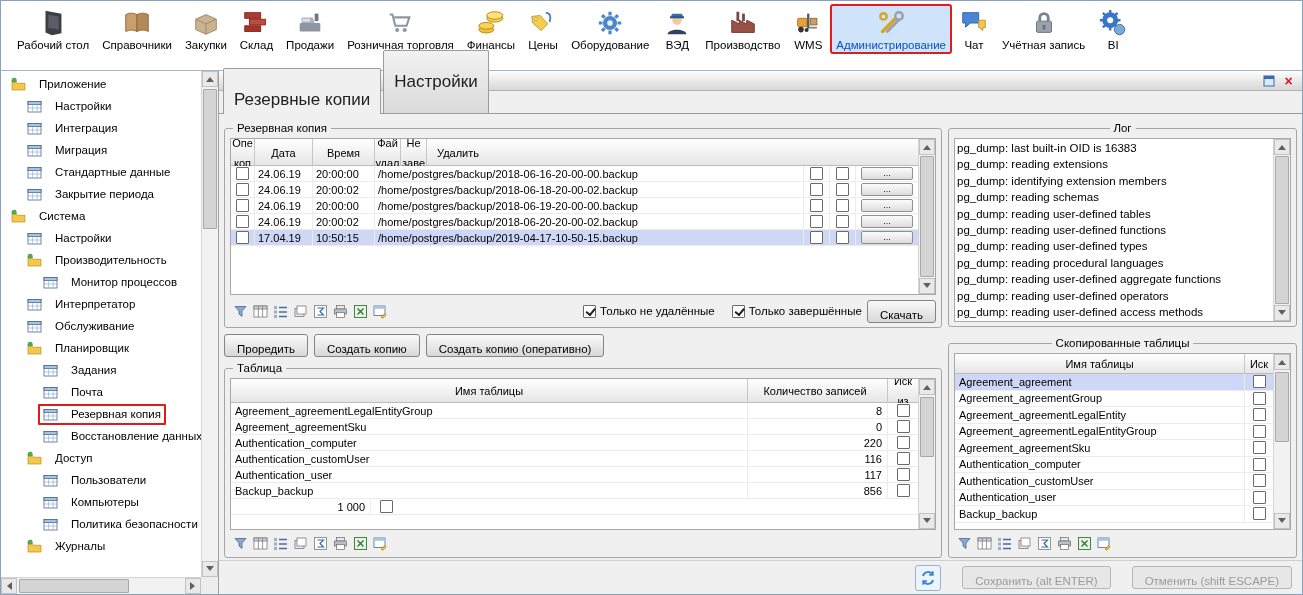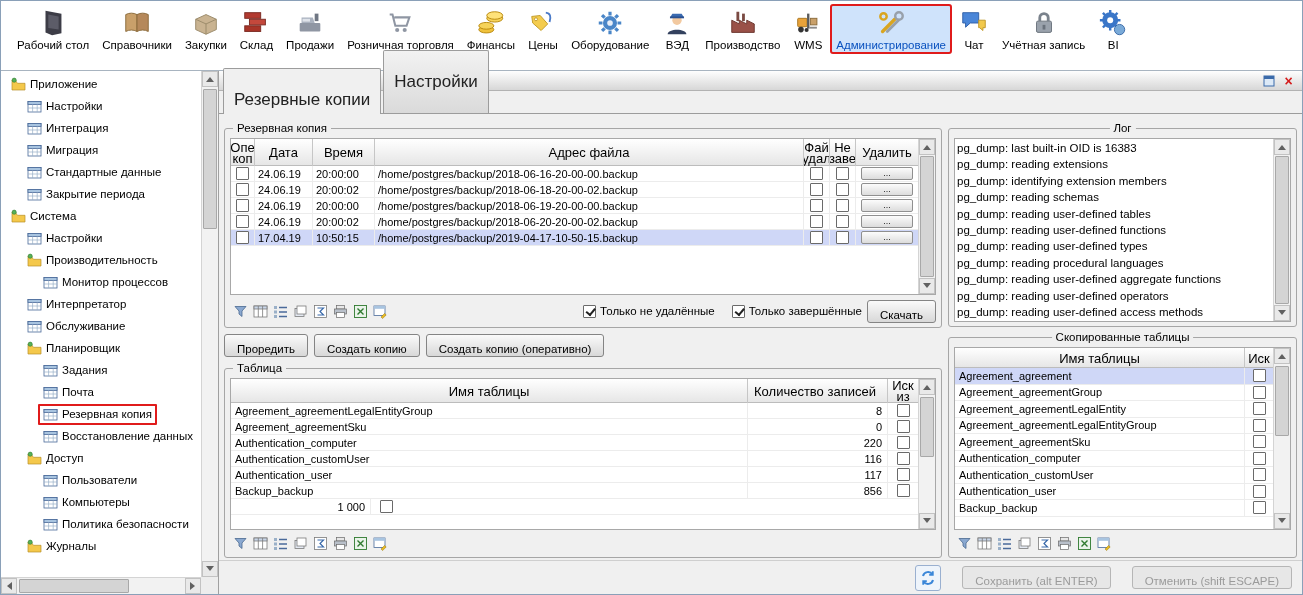--- a/index.html
+++ b/index.html
@@ -14,21 +14,21 @@
 .tbitem.active{border-color:var(--highlight,#e01b1b);background:#cfe3fb}
 .tbitem.active .tblabel{color:var(--accent,#0a52bf)}
 
 
 .main{flex:1;display:flex;min-height:0}
 .sidebar{width:218px;flex-shrink:0;border-right:1px solid #a0a0a0;display:grid;grid-template-columns:1fr 17px;grid-template-rows:1fr 17px;background:#fff}
 .tree{overflow:hidden;padding-top:2px;background:#fff}
 .titem{height:22px;display:flex;align-items:center;font-size:11.5px;white-space:nowrap;padding-left:5px}
 .titem.lv1{padding-left:21px}
 .titem.lv2{padding-left:37px}
-.twrap{display:flex;align-items:center;gap:4px;padding:1px 3px;border:2px solid transparent;border-radius:1px}
+.twrap{display:flex;align-items:center;gap:13px;padding:1px 3px;border:2px solid transparent;border-radius:1px}
 .titem.active .twrap{border-color:var(--highlight,#e01b1b)}
 .ticon{width:15px;height:15px;display:inline-flex;flex-shrink:0}
 
 
 .vscroll{width:17px;flex-shrink:0;background:#f2f2f2;border-left:1px solid #d4d4d4;display:flex;flex-direction:column}
 .hscroll{height:17px;background:#f2f2f2;border-top:1px solid #d4d4d4;display:flex}
 .sb-btn{width:16px;height:16px;background:#e9e9e9;border:1px solid #c2c2c2;display:flex;align-items:center;justify-content:center;flex-shrink:0}
 .sb-track{flex:1;position:relative}
 .sb-thumb{position:absolute;background:#d4d4d4;border:1px solid #a8a8a8;border-radius:1px}
 .vscroll .sb-thumb{left:1px;right:1px}
@@ -56,21 +56,21 @@
 
 
 .group{border:1px solid #a6a6a6;border-radius:3px;position:relative;padding:9px 5px 4px;background:#f0f0f0}
 .gtitle{position:absolute;top:-7px;left:8px;background:#f0f0f0;padding:0 4px;font-size:11.5px;white-space:nowrap}
 .group.center .gtitle{left:50%;transform:translateX(-50%)}
 
 
 .gridbox{background:#fff;border:1px solid #a8a8a8;display:flex;overflow:hidden}
 .gridmain{flex:1;display:flex;flex-direction:column;min-width:0}
 .ghead{display:flex;border-bottom:1px solid #bcbcbc;background:linear-gradient(#ffffff,#e6e6e6);flex-shrink:0}
-.hc{font-size:13px;display:flex;align-items:center;justify-content:center;text-align:center;border-right:1px solid #c6c6c6;white-space:pre-line;line-height:11px;overflow:hidden}
+.hc{font-size:11px;display:flex;align-items:center;justify-content:center;text-align:center;border-right:1px solid #c6c6c6;white-space:pre-line;line-height:20px;overflow:hidden}
 .grows{flex:1;overflow:hidden;background:#fff}
 .grow{display:flex;height:16px;font-size:11px;align-items:stretch;border-bottom:1px solid #ececec}
 .grow.selected{background:var(--selection,#cfd7f7)}
 .gc{border-right:1px solid #ececec;display:flex;align-items:center;overflow:hidden;white-space:nowrap;padding:0 3px}
 .w-chk{width:24px;justify-content:center}
 .w-date{width:58px}
 .w-time{width:62px}
 .w-path{flex:1;min-width:0}
 .w-fd,.w-nd{width:26px;justify-content:center}
 .w-del{width:62px;justify-content:center}
@@ -95,21 +95,21 @@
 .btn.disabled{color:#9b9b9b;background:#e7e7e7;border-color:#b6b6b6}
 .btnrow{display:flex;gap:6px;margin:6px 0 3px;flex-shrink:0}
 
 
 .footer{height:34px;flex-shrink:0;display:flex;align-items:center;justify-content:flex-end;gap:21px;padding:0 10px;background:#f0f0f0;border-top:1px solid #cfcfcf}
 .refreshbtn{width:26px;height:26px;border:1px solid #9ab0d0;border-radius:3px;background:#eef4fb;display:flex;align-items:center;justify-content:center}
 
 .fs-backup{flex:0 0 200px;display:flex;flex-direction:column;margin-top:6px}
 .fs-table{flex:1;display:flex;flex-direction:column;min-height:0;margin-top:8px}
 .fs-log{flex:0 0 199px;display:flex;flex-direction:column;margin-top:6px}
-.fs-copied{flex:1;display:flex;flex-direction:column;min-height:0;margin-top:10px}
+.fs-copied{flex:1;display:flex;flex-direction:column;min-height:0;margin-top:16px}
 </style>
 </head>
 <body>
 
 <div class="app">
 
   <div class="toolbar">
     <div class="tbitem">
       <span class="tbicon">
           <svg width="30" height="30" viewBox="0 0 32 32">
@@ -625,21 +625,20 @@
 
           <div class="group fs-backup">
             <span class="gtitle">Резервная копия</span>
             <div class="gridbox" style="flex:1">
               <div class="gridmain">
                 <div class="ghead" style="height:27px">
                   <span class="hc w-chk" style="height:27px">Опе
 коп</span>
                   <span class="hc w-date" style="height:27px">Дата</span>
                   <span class="hc w-time" style="height:27px">Время</span>
-                  <span class="hc w-path" style="height:27px">Адрес файла</span>
                   <span class="hc w-fd" style="height:27px">Фай
 удал</span>
                   <span class="hc w-nd" style="height:27px">Не
 заве</span>
                   <span class="hc w-del" style="height:27px;border-right:none">Удалить</span>
                 </div>
                 <div class="grows">
 
                 <div class="grow">
                     <span class="gc w-chk">

